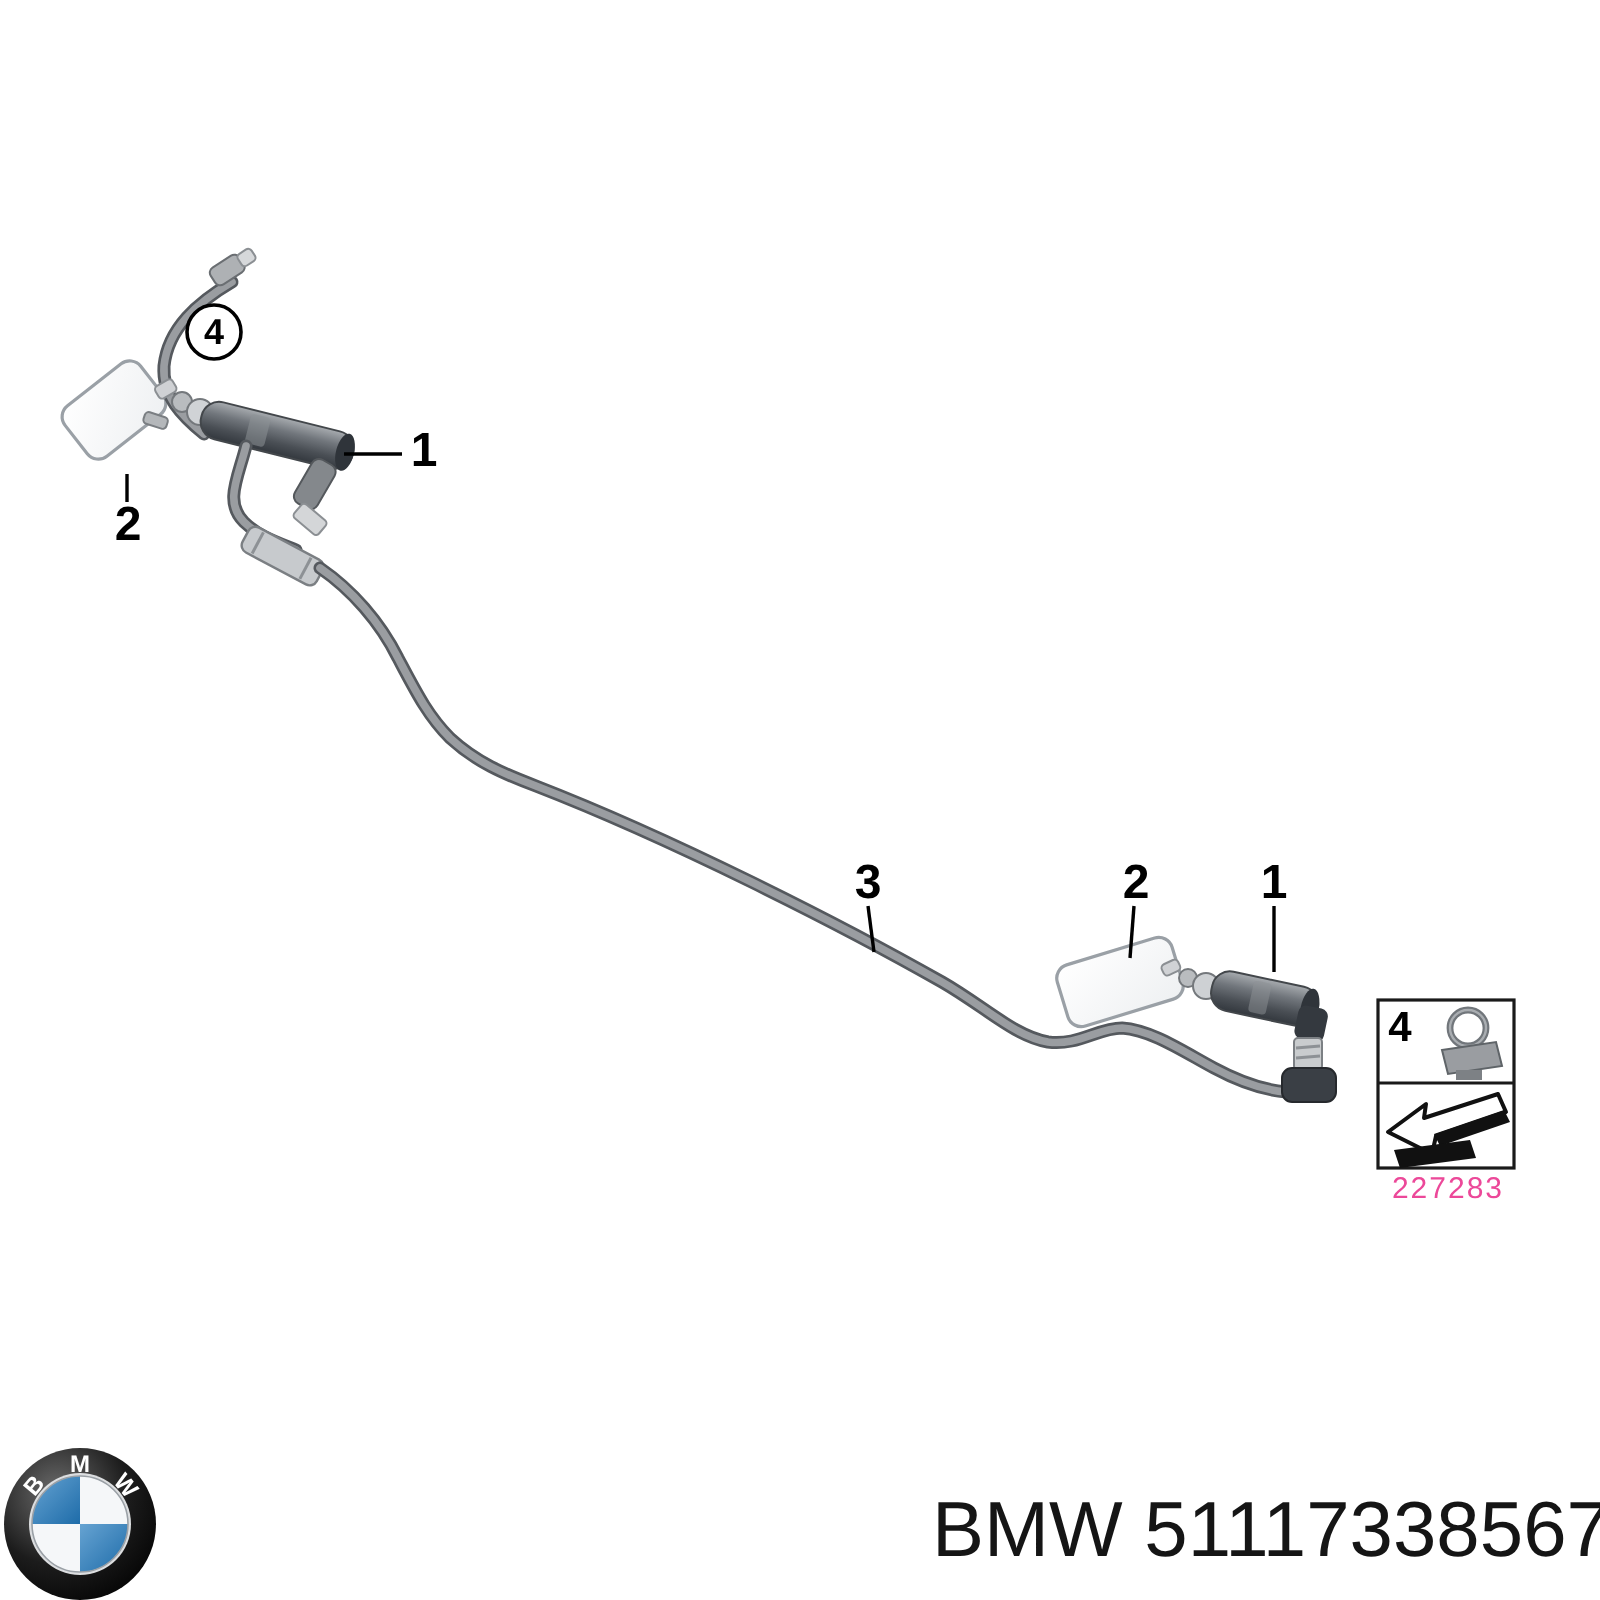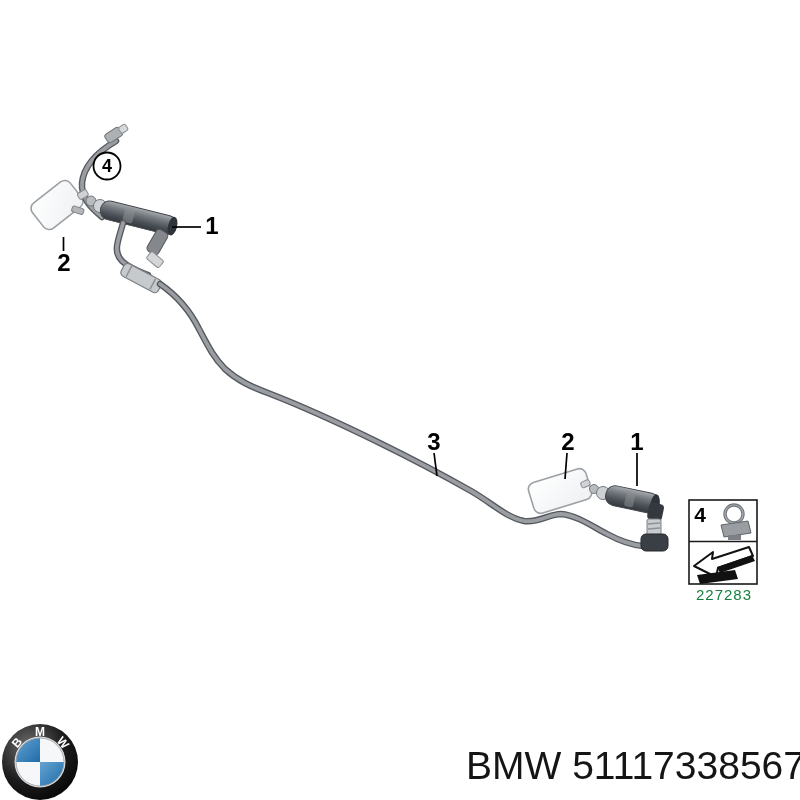--- a/index.html
+++ b/index.html
@@ -12,21 +12,21 @@
   svg{position:absolute;left:0;top:0;}
   .callout{
     position:absolute;transform:translate(-50%,-50%);
     font-weight:bold;font-size:24px;color:#000;line-height:1;
     letter-spacing:0;
   }
   .callout.small{font-size:18px;}
   .callout.boxnum{font-size:21px;}
   .drawing-number{
     position:absolute;left:686px;top:586px;width:76px;text-align:center;
-    font-size:15px;color:#15803d;letter-spacing:1px;
+    font-size:15px;color:#ec4899;letter-spacing:1px;
   }
   .footer-text{
     position:absolute;left:466px;top:744px;
     font-size:39px;color:#151515;white-space:nowrap;
   }
 </style>
 </head>
 <body>
 
 <div id="stage">

